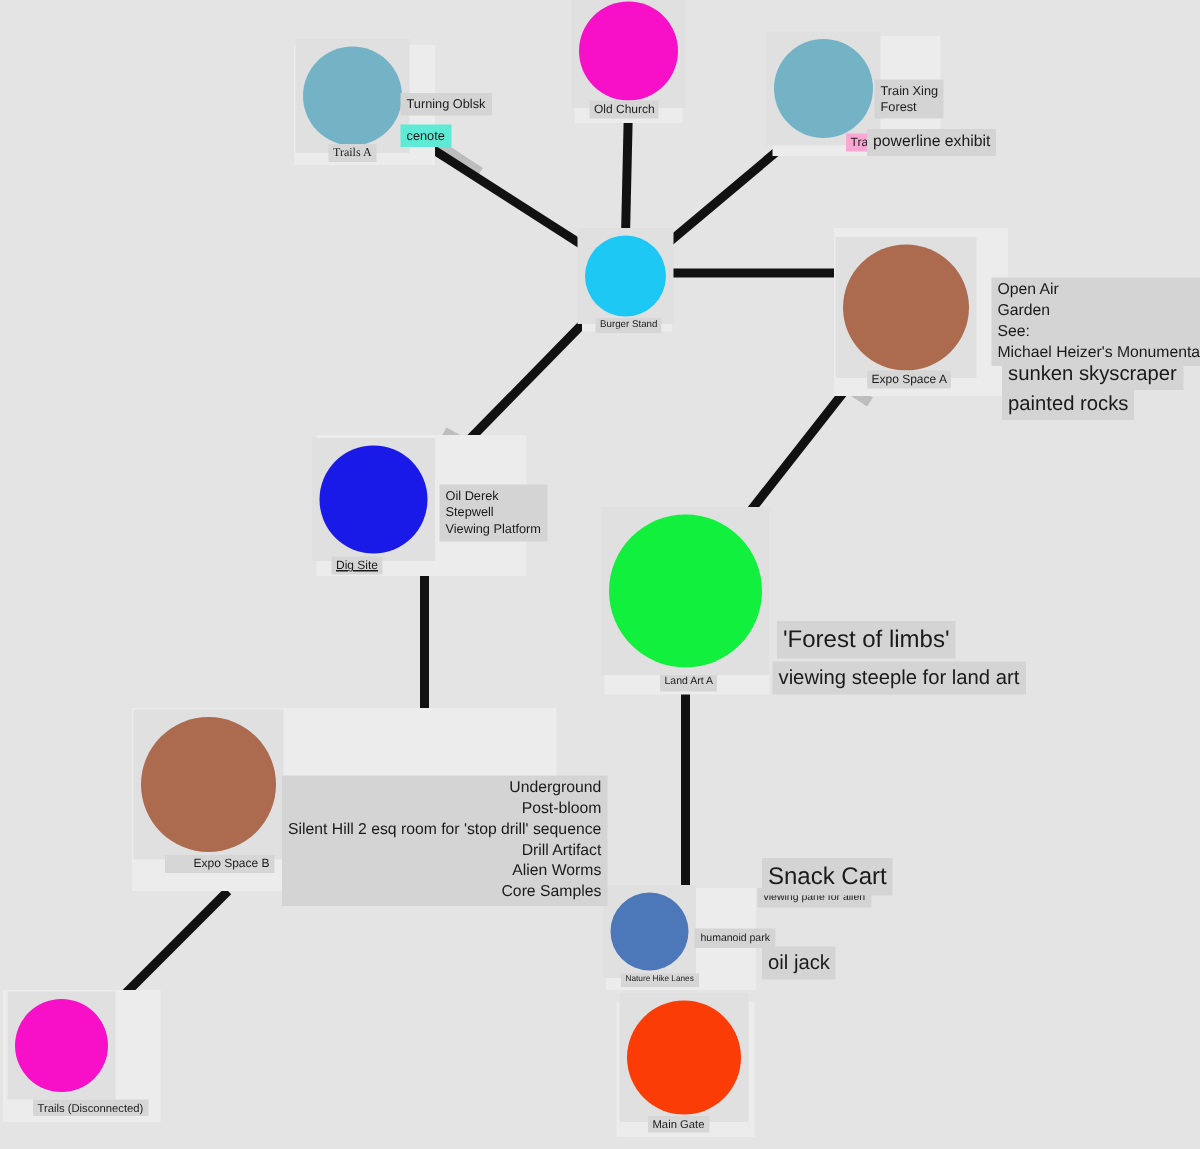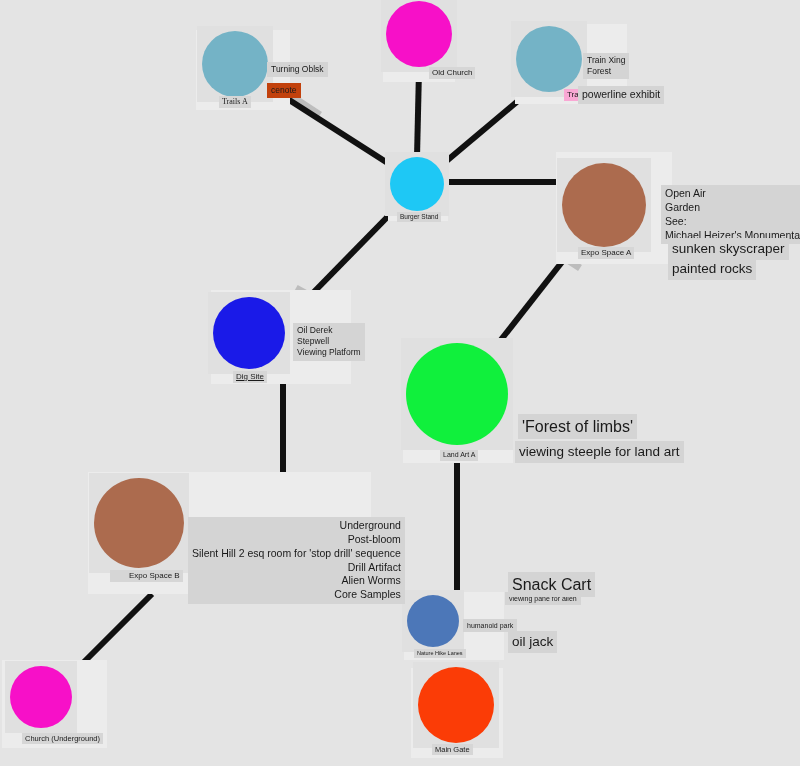--- a/index.html
+++ b/index.html
@@ -90,21 +90,21 @@
       <div class="node-disc-wrap" style="left: 1px; top: -4px; width: 76px; height: 76px; background: rgb(224, 224, 224);">
         <div class="node-disc" style="left: 5px; top: 5px; width: 66px; height: 66px; background: rgb(116, 179, 198);"></div>
       </div>
     </div>
     <div class="node-label" style="left: 219px; top: 96px; font-size: 8px; background: rgb(214, 214, 214); font-family: Liberation Serif, serif;">Trails A</div>
     <div class="node-card" style="left: 383px; top: 2px; width: 72px; height: 80px; background: rgb(236, 236, 236);">
       <div class="node-disc-wrap" style="left: -2px; top: -6px; width: 76px; height: 76px; background: rgb(224, 224, 224);">
         <div class="node-disc" style="left: 5px; top: 5px; width: 66px; height: 66px; background: rgb(247, 16, 200);"></div>
       </div>
     </div>
-    <div class="node-label" style="left: 393px; top: 67px; font-size: 8px; background: rgb(214, 214, 214); margin-left: 36px;">Old Church</div>
+    <div class="node-label" style="left: 393px; top: 67px; font-size: 8px; background: rgb(214, 214, 214);">Old Church</div>
     <div class="node-card" style="left: 515px; top: 24px; width: 112px; height: 80px; background: rgb(236, 236, 236);">
       <div class="node-disc-wrap" style="left: -4px; top: -3px; width: 76px; height: 76px; background: rgb(224, 224, 224);">
         <div class="node-disc" style="left: 5px; top: 5px; width: 66px; height: 66px; background: rgb(116, 179, 198);"></div>
       </div>
     </div>
     <div class="node-label" style="left: 564px; top: 89px; font-size: 8px; background: #f9a8d4;">Trails B</div>
     <div class="node-card" style="left: 388px; top: 153px; width: 60px; height: 68px; background: rgb(236, 236, 236);">
       <div class="node-disc-wrap" style="left: -3px; top: -1px; width: 64px; height: 64px; background: rgb(224, 224, 224);">
         <div class="node-disc" style="left: 5px; top: 5px; width: 54px; height: 54px; background: rgb(30, 200, 245);"></div>
       </div>
@@ -114,21 +114,21 @@
       <div class="node-disc-wrap" style="left: 1px; top: 6px; width: 94px; height: 94px; background: rgb(224, 224, 224);">
         <div class="node-disc" style="left: 5px; top: 5px; width: 84px; height: 84px; background: rgb(172, 107, 78);"></div>
       </div>
     </div>
     <div class="node-label" style="left: 578px; top: 247px; font-size: 8px; background: rgb(214, 214, 214);">Expo Space A</div>
     <div class="node-card" style="left: 211px; top: 290px; width: 140px; height: 94px; background: rgb(236, 236, 236);">
       <div class="node-disc-wrap" style="left: -3px; top: 2px; width: 82px; height: 82px; background: rgb(224, 224, 224);">
         <div class="node-disc" style="left: 5px; top: 5px; width: 72px; height: 72px; background: rgb(26, 26, 232);"></div>
       </div>
     </div>
-    <div class="node-label" style="left: 233px; top: 371px; font-size: 8px; background: rgb(214, 214, 214); text-decoration: underline;">Dig Site</div>
+    <div class="node-label" style="left: 221px; top: 371px; font-size: 8px; background: rgb(214, 214, 214); text-decoration: underline;">Dig Site</div>
     <div class="node-card" style="left: 403px; top: 341px; width: 110px; height: 122px; background: rgb(236, 236, 236);">
       <div class="node-disc-wrap" style="left: -2px; top: -3px; width: 112px; height: 112px; background: rgb(224, 224, 224);">
         <div class="node-disc" style="left: 5px; top: 5px; width: 102px; height: 102px; background: rgb(16, 240, 60);"></div>
       </div>
     </div>
     <div class="node-label" style="left: 440px; top: 450px; font-size: 7px; background: rgb(214, 214, 214);">Land Art A</div>
     <div class="node-card" style="left: 88px; top: 472px; width: 283px; height: 122px; background: rgb(236, 236, 236);">
       <div class="node-disc-wrap" style="left: 1px; top: 1px; width: 100px; height: 100px; background: rgb(224, 224, 224);">
         <div class="node-disc" style="left: 5px; top: 5px; width: 90px; height: 90px; background: rgb(172, 107, 78);"></div>
       </div>
@@ -144,23 +144,23 @@
       <div class="node-disc-wrap" style="left: 2px; top: -6px; width: 86px; height: 86px; background: rgb(224, 224, 224);">
         <div class="node-disc" style="left: 5px; top: 5px; width: 76px; height: 76px; background: rgb(251, 60, 6);"></div>
       </div>
     </div>
     <div class="node-label" style="left: 432px; top: 744px; font-size: 7.5px; background: rgb(214, 214, 214);">Main Gate</div>
     <div class="node-card" style="left: 2px; top: 660px; width: 105px; height: 88px; background: rgb(236, 236, 236);">
       <div class="node-disc-wrap" style="left: 3px; top: 1px; width: 72px; height: 72px; background: rgb(224, 224, 224);">
         <div class="node-disc" style="left: 5px; top: 5px; width: 62px; height: 62px; background: rgb(247, 16, 200);"></div>
       </div>
     </div>
-    <div class="node-label" style="left: 22px; top: 733px; font-size: 7.5px; background: rgb(214, 214, 214);">Church (Underground)</div>
+    <div class="node-label" style="left: 22px; top: 733px; font-size: 7.5px; background: rgb(214, 214, 214);">Trails (Disconnected)</div>
     <div class="note small" style="left: 267px; top: 62px; background: rgb(212, 212, 212);">Turning Oblsk</div>
-    <div class="note small" style="left: 267px; top: 83px; background: #c2410c; text-align: right;">cenote</div>
+    <div class="note small" style="left: 267px; top: 83px; background: #5eead4; text-align: right;">cenote</div>
     <div class="note small" style="left: 583px; top: 53px; background: rgb(212, 212, 212);">Train Xing
 Forest</div>
     <div class="note med" style="left: 578px; top: 86px; background: rgb(212, 212, 212);">powerline exhibit</div>
     <div class="note med" style="left: 661px; top: 185px; background: rgb(212, 212, 212);">Open Air
 Garden
 See:
 Michael Heizer's Monumental City</div>
     <div class="note large" style="left: 668px; top: 238px; background: rgb(212, 212, 212);">sunken skyscraper</div>
     <div class="note large" style="left: 668px; top: 258px; background: rgb(212, 212, 212);">painted rocks</div>
     <div class="note small" style="left: 293px; top: 323px; background: rgb(212, 212, 212);">Oil Derek

